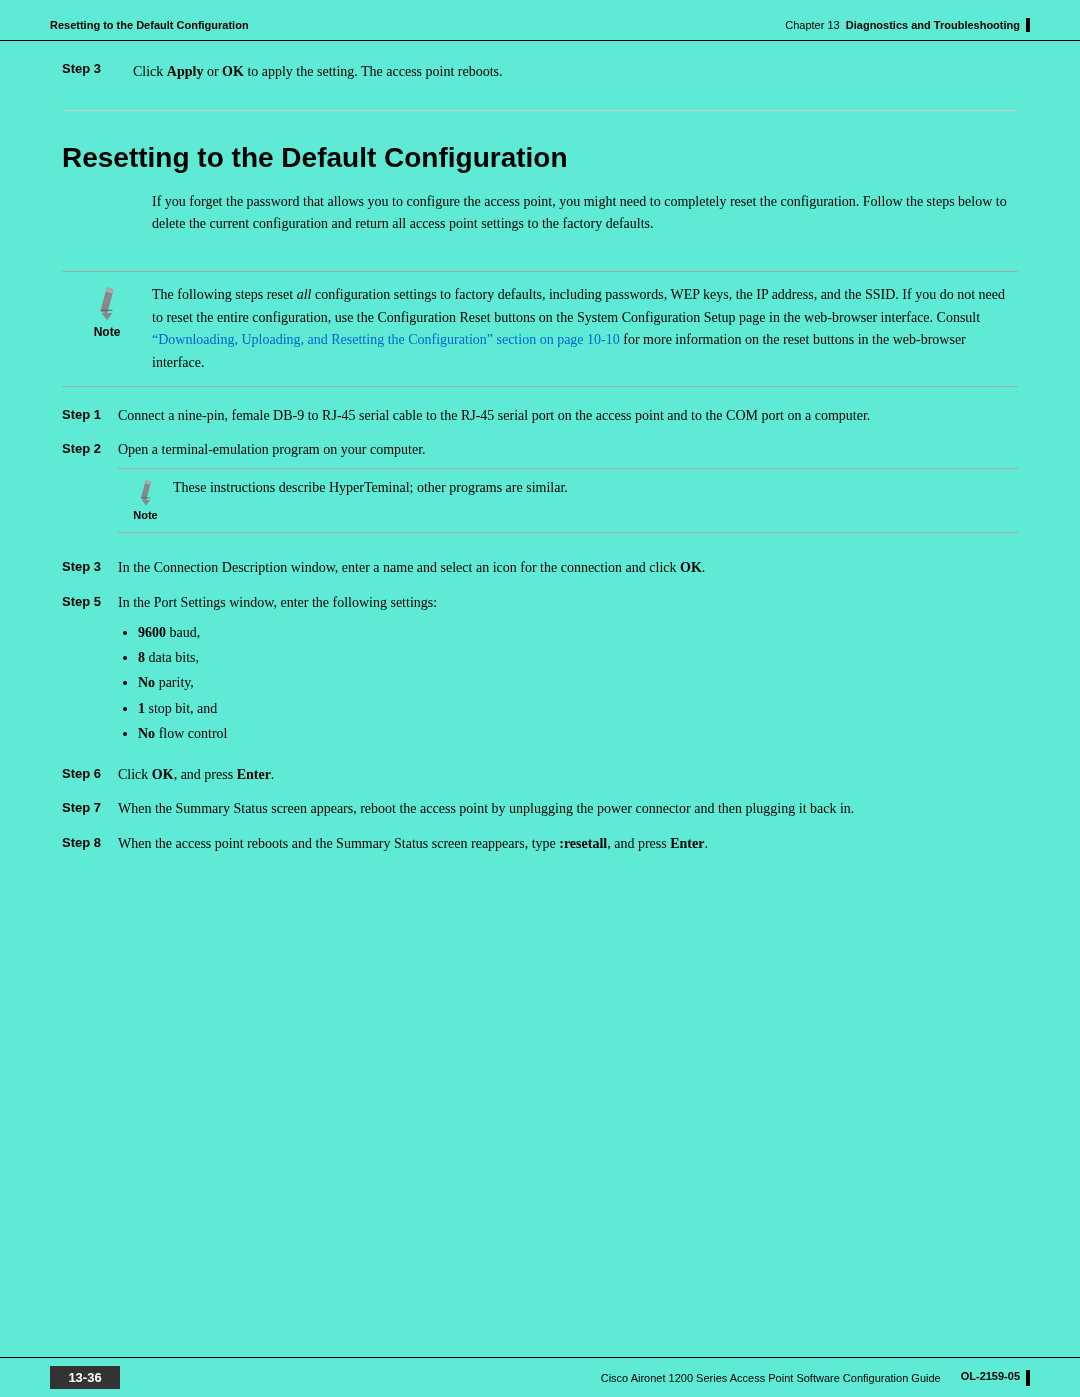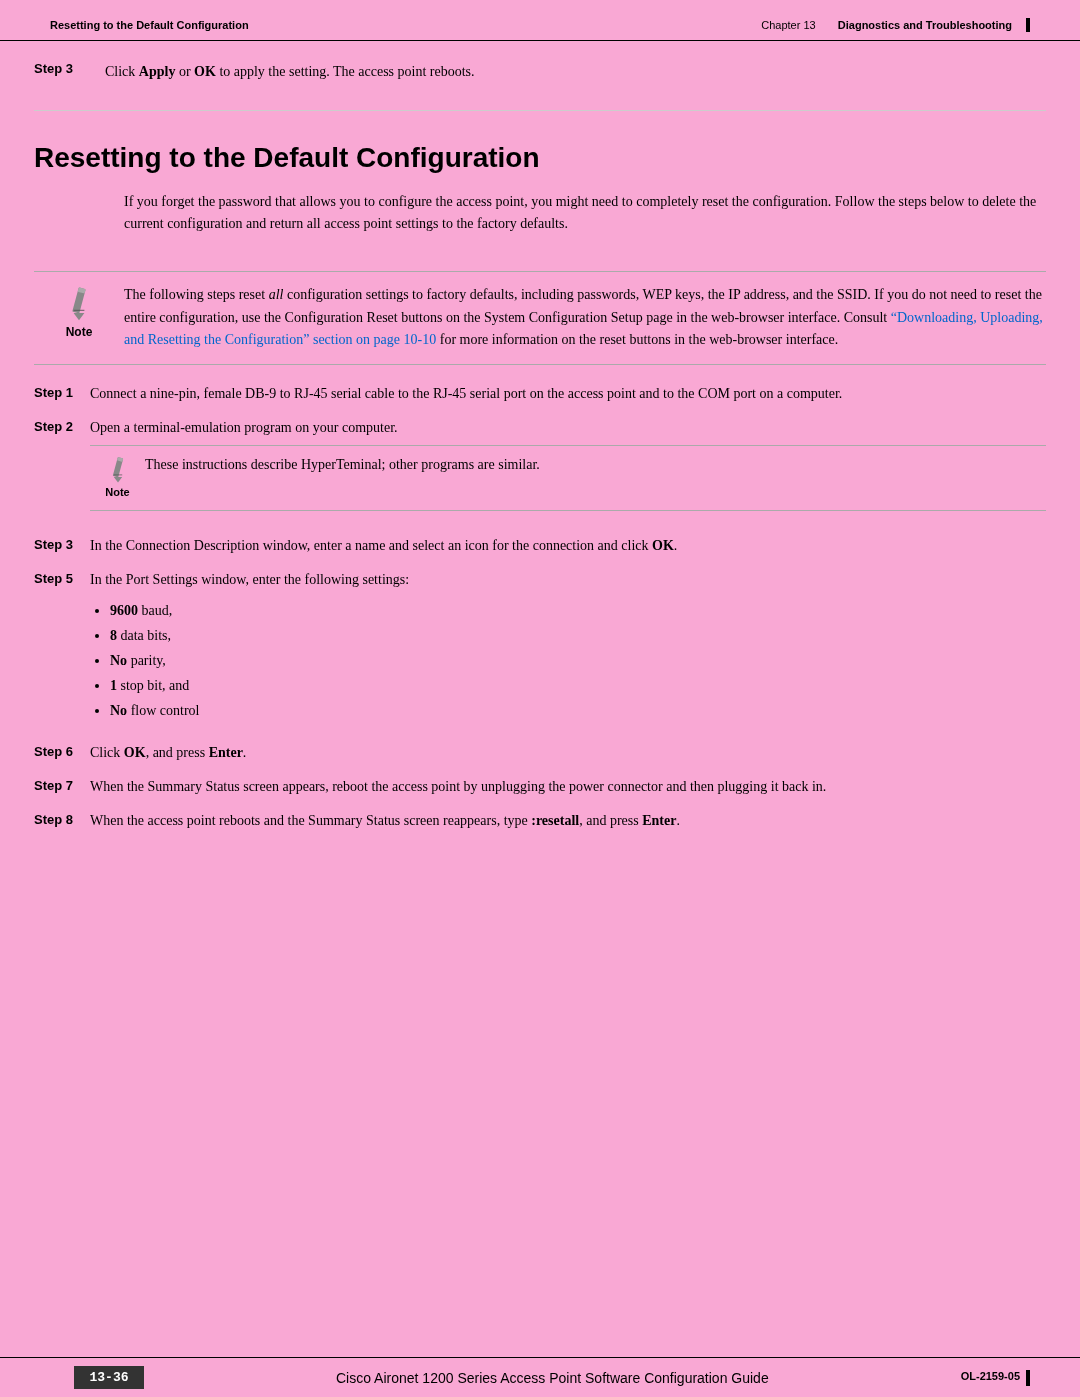--- a/index.html
+++ b/index.html
@@ -14,21 +14,21 @@
       background: #ffffff;
       color: #000000;
       width: 1080px;
       min-height: 1397px;
       position: relative;
     }
 
     .page-container {
       width: 1080px;
       min-height: 1397px;
-      background: #f9a8d4;
+      background: #5eead4;
       position: relative;
       display: flex;
       flex-direction: column;
     }
 
     
     .page-header {
       display: flex;
       justify-content: space-between;
       align-items: center;
@@ -40,21 +40,20 @@
       font-size: 11px;
       font-weight: bold;
       font-family: Arial, sans-serif;
     }
 
     .header-right {
       font-size: 11px;
       font-family: Arial, sans-serif;
       display: flex;
       align-items: center;
-      gap: 8px;
     }
 
     .header-right-chapter {
       font-weight: normal;
     }
 
     .header-right-title {
       font-weight: bold;
     }
 
@@ -62,21 +61,21 @@
       display: inline-block;
       width: 4px;
       height: 14px;
       background: #000;
       margin-left: 6px;
       vertical-align: middle;
     }
 
     
     .main-content {
-      padding: 0 34px;
+      padding: 0 62px;
       flex: 1;
     }
 
     
     .intro-step {
       padding: 20px 0 18px 0;
       border-bottom: 1px solid #cccccc;
     }
 
     .step-line {
@@ -247,36 +246,35 @@
       border-top: 1px solid #000;
       display: flex;
       justify-content: space-between;
       align-items: center;
       padding: 8px 50px;
       margin-top: auto;
     }
 
     .footer-center {
       font-family: Arial, sans-serif;
-      font-size: 14px;
-      text-align: center;
+      font-size: 11px;
+      text-align: right;
       flex: 1;
       margin: 0 20px;
     }
 
     .footer-page-num {
       background: #333333;
       color: #ffffff;
-      font-family: Liberation Mono, monospace;
+      font-family: Liberation Sans, sans-serif;
       font-size: 13px;
       font-weight: bold;
       padding: 4px 14px;
       min-width: 70px;
       text-align: center;
-      margin-left: 24px;
     }
 
     .footer-right-num {
       font-family: Arial, sans-serif;
       font-size: 11px;
       font-weight: bold;
       display: flex;
       align-items: flex-start;
     }
 

